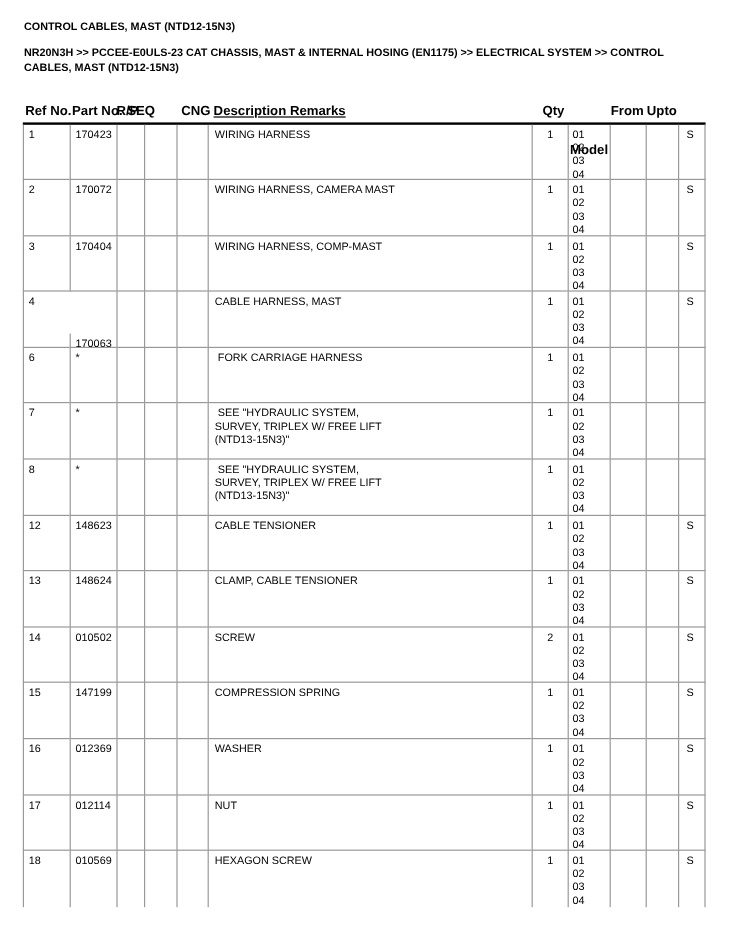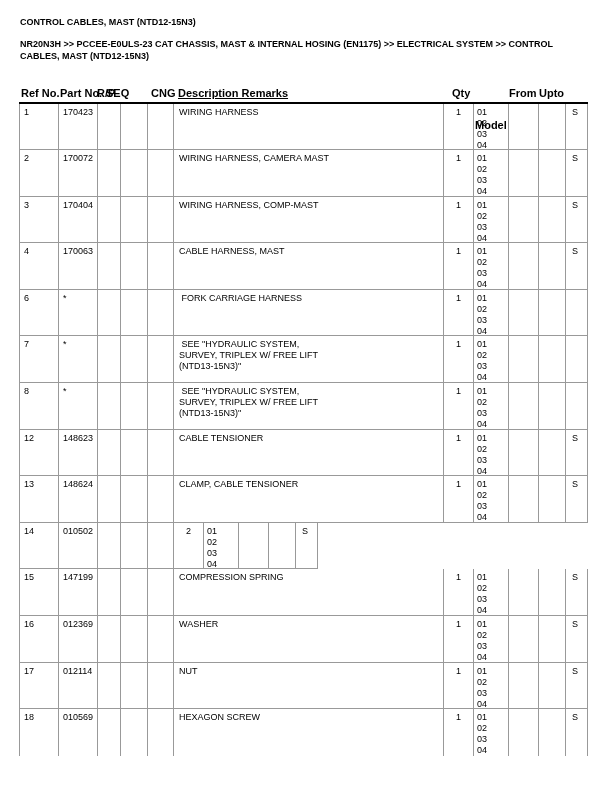--- a/index.html
+++ b/index.html
@@ -149,21 +149,21 @@
         <div class="cell cell-model" style="width: 35px;">01
 02
 03
 04</div>
         <div class="cell cell-from" style="width: 30px;"></div>
         <div class="cell cell-upto" style="width: 27px;"></div>
         <div class="cell cell-mr" style="width: 23px;">S</div>
       </div>
       <div class="row">
         <div class="cell cell-ref" style="width: 39px;">4</div>
-        <div class="cell cell-part" style="width: 39px;">170063</div>
+        <div class="cell cell-part" style="width: 39px; margin-top: 35px;">170063</div>
         <div class="cell cell-rp" style="width: 23px;"></div>
         <div class="cell cell-seq" style="width: 27px;"></div>
         <div class="cell cell-cng" style="width: 26px;"></div>
         <div class="cell cell-desc" style="width: 270px;">CABLE HARNESS, MAST</div>
         <div class="cell cell-qty" style="width: 30px;">1</div>
         <div class="cell cell-model" style="width: 35px;">01
 02
 03
 04</div>
         <div class="cell cell-from" style="width: 30px;"></div>
@@ -253,20 +253,21 @@
         <div class="cell cell-from" style="width: 30px;"></div>
         <div class="cell cell-upto" style="width: 27px;"></div>
         <div class="cell cell-mr" style="width: 23px;">S</div>
       </div>
       <div class="row">
         <div class="cell cell-ref" style="width: 39px;">14</div>
         <div class="cell cell-part" style="width: 39px;">010502</div>
         <div class="cell cell-rp" style="width: 23px;"></div>
         <div class="cell cell-seq" style="width: 27px;"></div>
         <div class="cell cell-cng" style="width: 26px;"></div>
+        <div class="cell cell-desc" style="width: 270px;">SCREW</div>
         <div class="cell cell-qty" style="width: 30px;">2</div>
         <div class="cell cell-model" style="width: 35px;">01
 02
 03
 04</div>
         <div class="cell cell-from" style="width: 30px;"></div>
         <div class="cell cell-upto" style="width: 27px;"></div>
         <div class="cell cell-mr" style="width: 23px;">S</div>
       </div>
       <div class="row">

